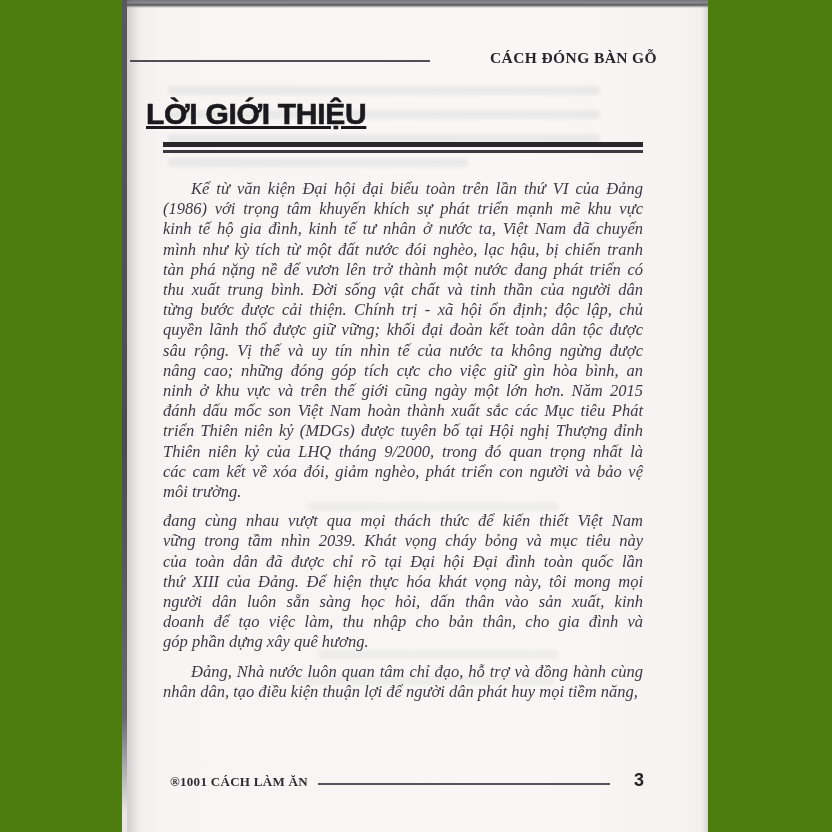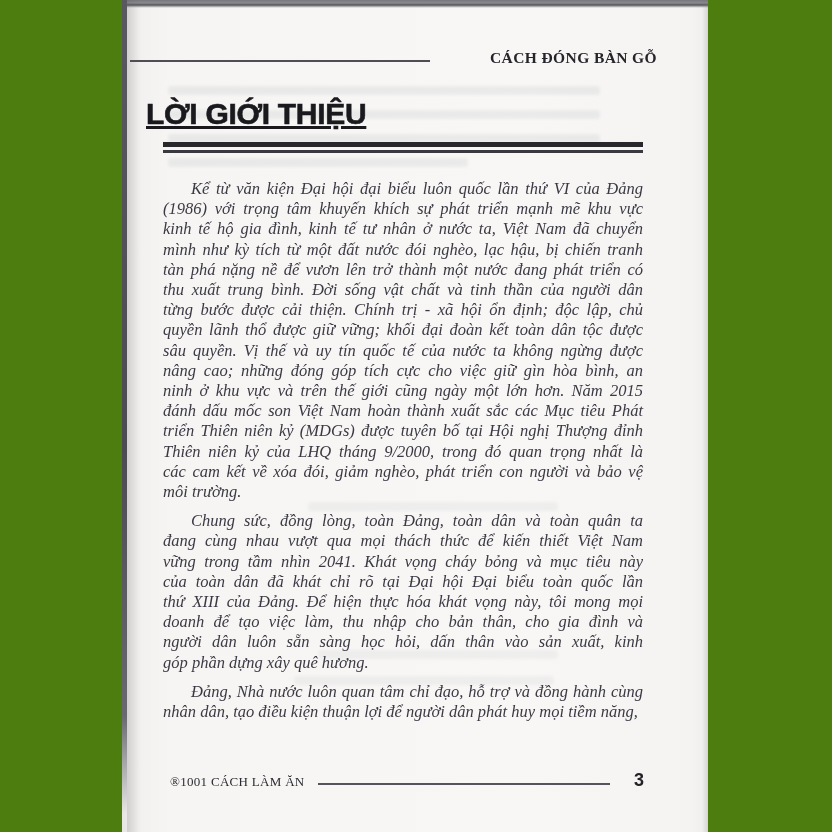--- a/index.html
+++ b/index.html
@@ -58,21 +58,21 @@
     font-style:italic;font-size:16.5px;line-height:20.2px;color:#3b3a44;
   }
   .para{margin:0 0 9px 0;}
   .line{text-align:justify;text-align-last:justify;white-space:normal;}
   .line.first{text-indent:28px;}
   .line.last{text-align-last:left;font-style:italic;}
   
   .footer-book{
     position:absolute;left:48px;top:774px;
     font-family:"Liberation Serif","DejaVu Serif",serif;
-    font-weight:normal;font-size:13px;letter-spacing:.3px;color:#2c2b31;
+    font-weight:bold;font-size:13px;letter-spacing:.3px;color:#2c2b31;
     white-space:nowrap;z-index:2;
   }
   .footer-rule{
     position:absolute;left:196px;top:783px;width:292px;height:2px;background:#55545a;z-index:2;
   }
   .page-number{
     position:absolute;left:512px;top:770px;
     font-family:"Liberation Sans","DejaVu Sans",sans-serif;
     font-weight:700;font-size:18px;color:#222227;z-index:2;
   }
@@ -110,45 +110,44 @@
 
     <h1 class="page-title">LỜI GIỚI THIỆU</h1>
     <div class="title-rule">
       <div class="bar-thick"></div>
       <div class="bar-gap"></div>
       <div class="bar-thin"></div>
     </div>
 
     <div class="body-text">
         <div class="para">
-          <div class="line first">Kể từ văn kiện Đại hội đại biểu luôn quốc lần thứ VI của Đảng</div>
+          <div class="line first">Kể từ văn kiện Đại hội đại biểu toàn trên lần thứ VI của Đảng</div>
           <div class="line">(1986) với trọng tâm khuyến khích sự phát triển mạnh mẽ khu vực</div>
           <div class="line">kinh tế hộ gia đình, kinh tế tư nhân ở nước ta, Việt Nam đã chuyển</div>
           <div class="line">mình như kỳ tích từ một đất nước đói nghèo, lạc hậu, bị chiến tranh</div>
           <div class="line">tàn phá nặng nề để vươn lên trở thành một nước đang phát triển có</div>
           <div class="line">thu xuất trung bình. Đời sống vật chất và tinh thần của người dân</div>
           <div class="line">từng bước được cải thiện. Chính trị - xã hội ổn định; độc lập, chủ</div>
           <div class="line">quyền lãnh thổ được giữ vững; khối đại đoàn kết toàn dân tộc được</div>
-          <div class="line">sâu quyền. Vị thế và uy tín quốc tế của nước ta không ngừng được</div>
+          <div class="line">sâu rộng. Vị thế và uy tín nhìn tế của nước ta không ngừng được</div>
           <div class="line">nâng cao; những đóng góp tích cực cho việc giữ gìn hòa bình, an</div>
           <div class="line">ninh ở khu vực và trên thế giới cũng ngày một lớn hơn. Năm 2015</div>
           <div class="line">đánh dấu mốc son Việt Nam hoàn thành xuất sắc các Mục tiêu Phát</div>
           <div class="line">triển Thiên niên kỷ (MDGs) được tuyên bố tại Hội nghị Thượng đỉnh</div>
           <div class="line">Thiên niên kỷ của LHQ tháng 9/2000, trong đó quan trọng nhất là</div>
           <div class="line">các cam kết về xóa đói, giảm nghèo, phát triển con người và bảo vệ</div>
           <div class="line last">môi trường.</div>
         </div>
         <div class="para">
-          <div class="line first">Chung sức, đồng lòng, toàn Đảng, toàn dân và toàn quân ta</div>
           <div class="line">đang cùng nhau vượt qua mọi thách thức để kiến thiết Việt Nam</div>
-          <div class="line">vững trong tầm nhìn 2041. Khát vọng cháy bỏng và mục tiêu này</div>
-          <div class="line">của toàn dân đã khát chỉ rõ tại Đại hội Đại biểu toàn quốc lần</div>
+          <div class="line">vững trong tầm nhìn 2039. Khát vọng cháy bỏng và mục tiêu này</div>
+          <div class="line">của toàn dân đã được chỉ rõ tại Đại hội Đại đình toàn quốc lần</div>
           <div class="line">thứ XIII của Đảng. Để hiện thực hóa khát vọng này, tôi mong mọi</div>
+          <div class="line">người dân luôn sẵn sàng học hỏi, dấn thân vào sản xuất, kinh</div>
           <div class="line">doanh để tạo việc làm, thu nhập cho bản thân, cho gia đình và</div>
-          <div class="line">người dân luôn sẵn sàng học hỏi, dấn thân vào sản xuất, kinh</div>
           <div class="line last">góp phần dựng xây quê hương.</div>
         </div>
         <div class="para">
           <div class="line first">Đảng, Nhà nước luôn quan tâm chỉ đạo, hỗ trợ và đồng hành cùng</div>
           <div class="line last">nhân dân, tạo điều kiện thuận lợi để người dân phát huy mọi tiềm năng,</div>
         </div>
       </div>
 
     <div class="footer-book">®1001 CÁCH LÀM ĂN</div>
     <div class="footer-rule"></div>

